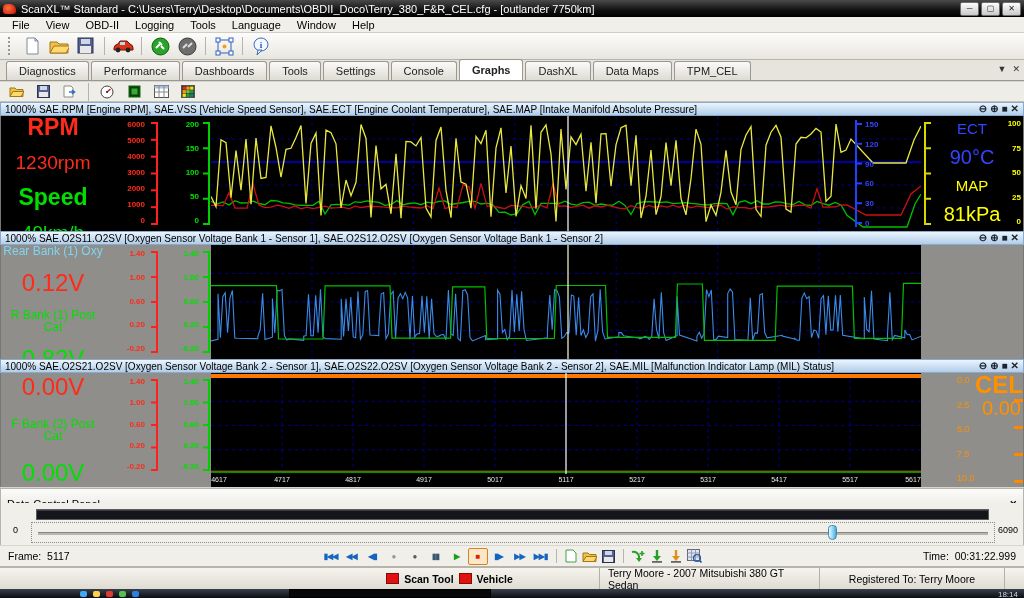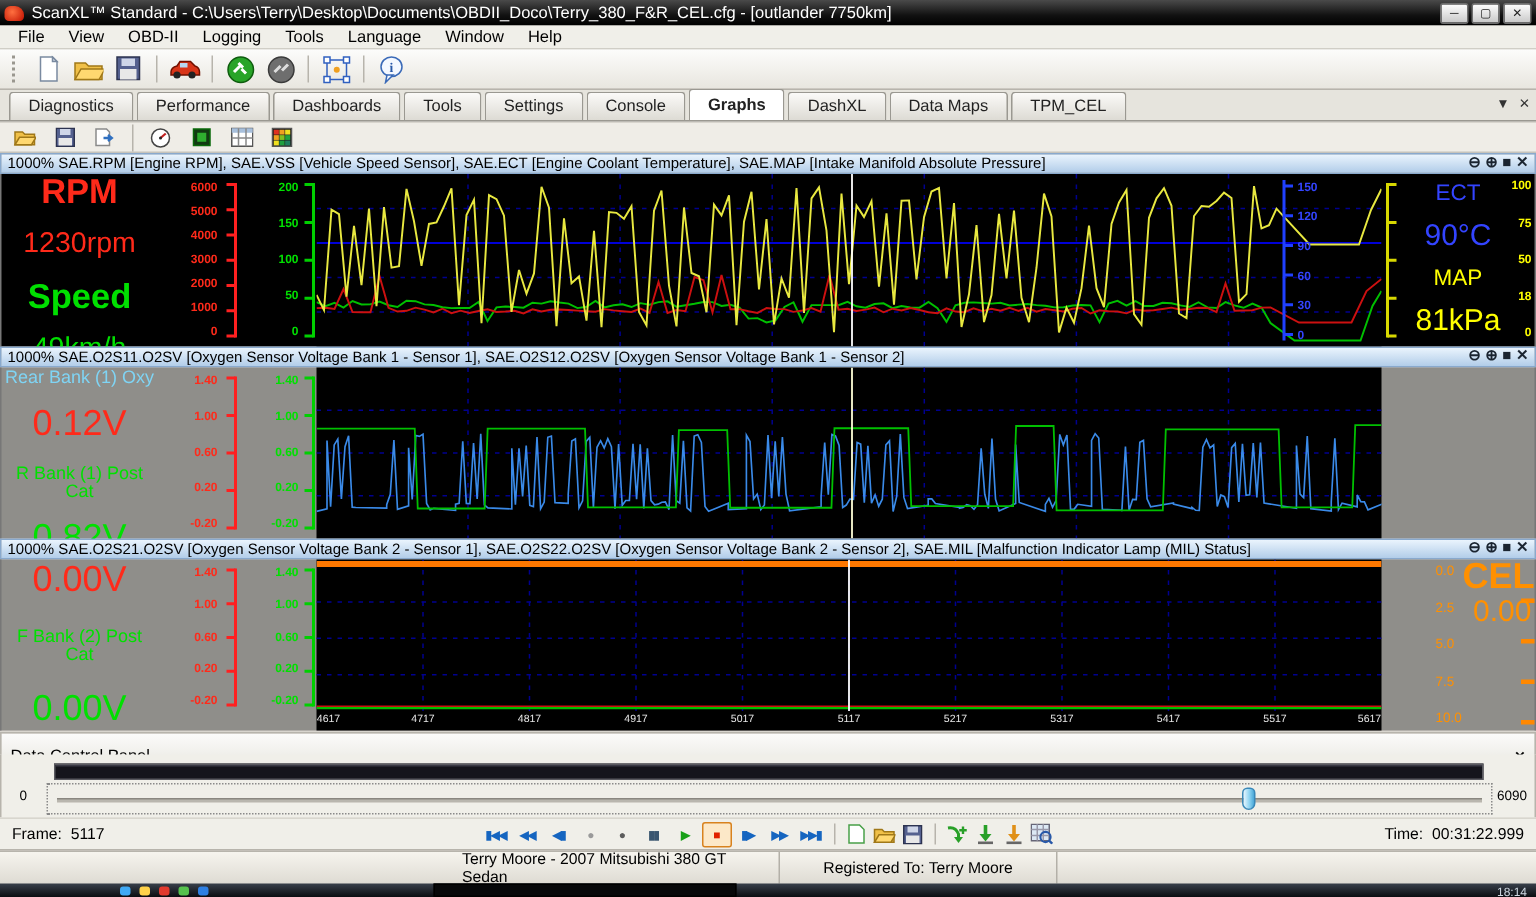--- a/index.html
+++ b/index.html
@@ -368,21 +368,21 @@
       <div class="rc-readouts">
         <div class="slab ro-blue" style="font-size:15px;">ECT</div>
         <div class="ro-blue" style="font-size:20px;">90°C</div>
         <div class="slab ro-yellow" style="font-size:15px;">MAP</div>
         <div class="ro-yellow" style="font-size:20px;">81kPa</div>
       </div>
       <div class="rc-ticks ro-yellow">
           <div>100</div>
           <div>75</div>
           <div>50</div>
-          <div>18</div>
+          <div>25</div>
           <div>0</div>
         </div>
     </div>
   </div>
 </div>
 
 <div class="abs gpanel" style="top:231px;">
   <div class="ghead">
     <span class="gtitle">1000% SAE.O2S11.O2SV [Oxygen Sensor Voltage Bank 1 - Sensor 1], SAE.O2S12.O2SV [Oxygen Sensor Voltage Bank 1 - Sensor 2]</span>
     <span class="gctl">
@@ -631,20 +631,26 @@
         </svg>
       </span>
   </span>
   <span class="time">
     <span>Time:</span>&nbsp;&nbsp;<span>00:31:22.999</span>
   </span>
 </div>
 
 <div class="abs statusbar">
   <div class="scell" style="width:300px;border-right:none;"></div>
+  <div class="scell" style="width:300px;">
+    <span class="sq"></span>
+    <b>Scan Tool</b>
+    <span class="sq"></span>
+    <b>Vehicle</b>
+  </div>
   <div class="scell" style="width:220px;">Terry Moore - 2007 Mitsubishi 380 GT Sedan</div>
   <div class="scell" style="width:185px;">Registered To: Terry Moore</div>
   <div class="scell" style="flex:1;border-right:none;"></div>
 </div>
 
 <div class="abs taskbar">
   <span class="tb-dot" style="background:#3fa9f5;margin-left:80px;"></span>
   <span class="tb-dot" style="background:#ffd24a;"></span>
   <span class="tb-dot" style="background:#e23a2e;"></span>
   <span class="tb-dot" style="background:#56c24e;"></span>

